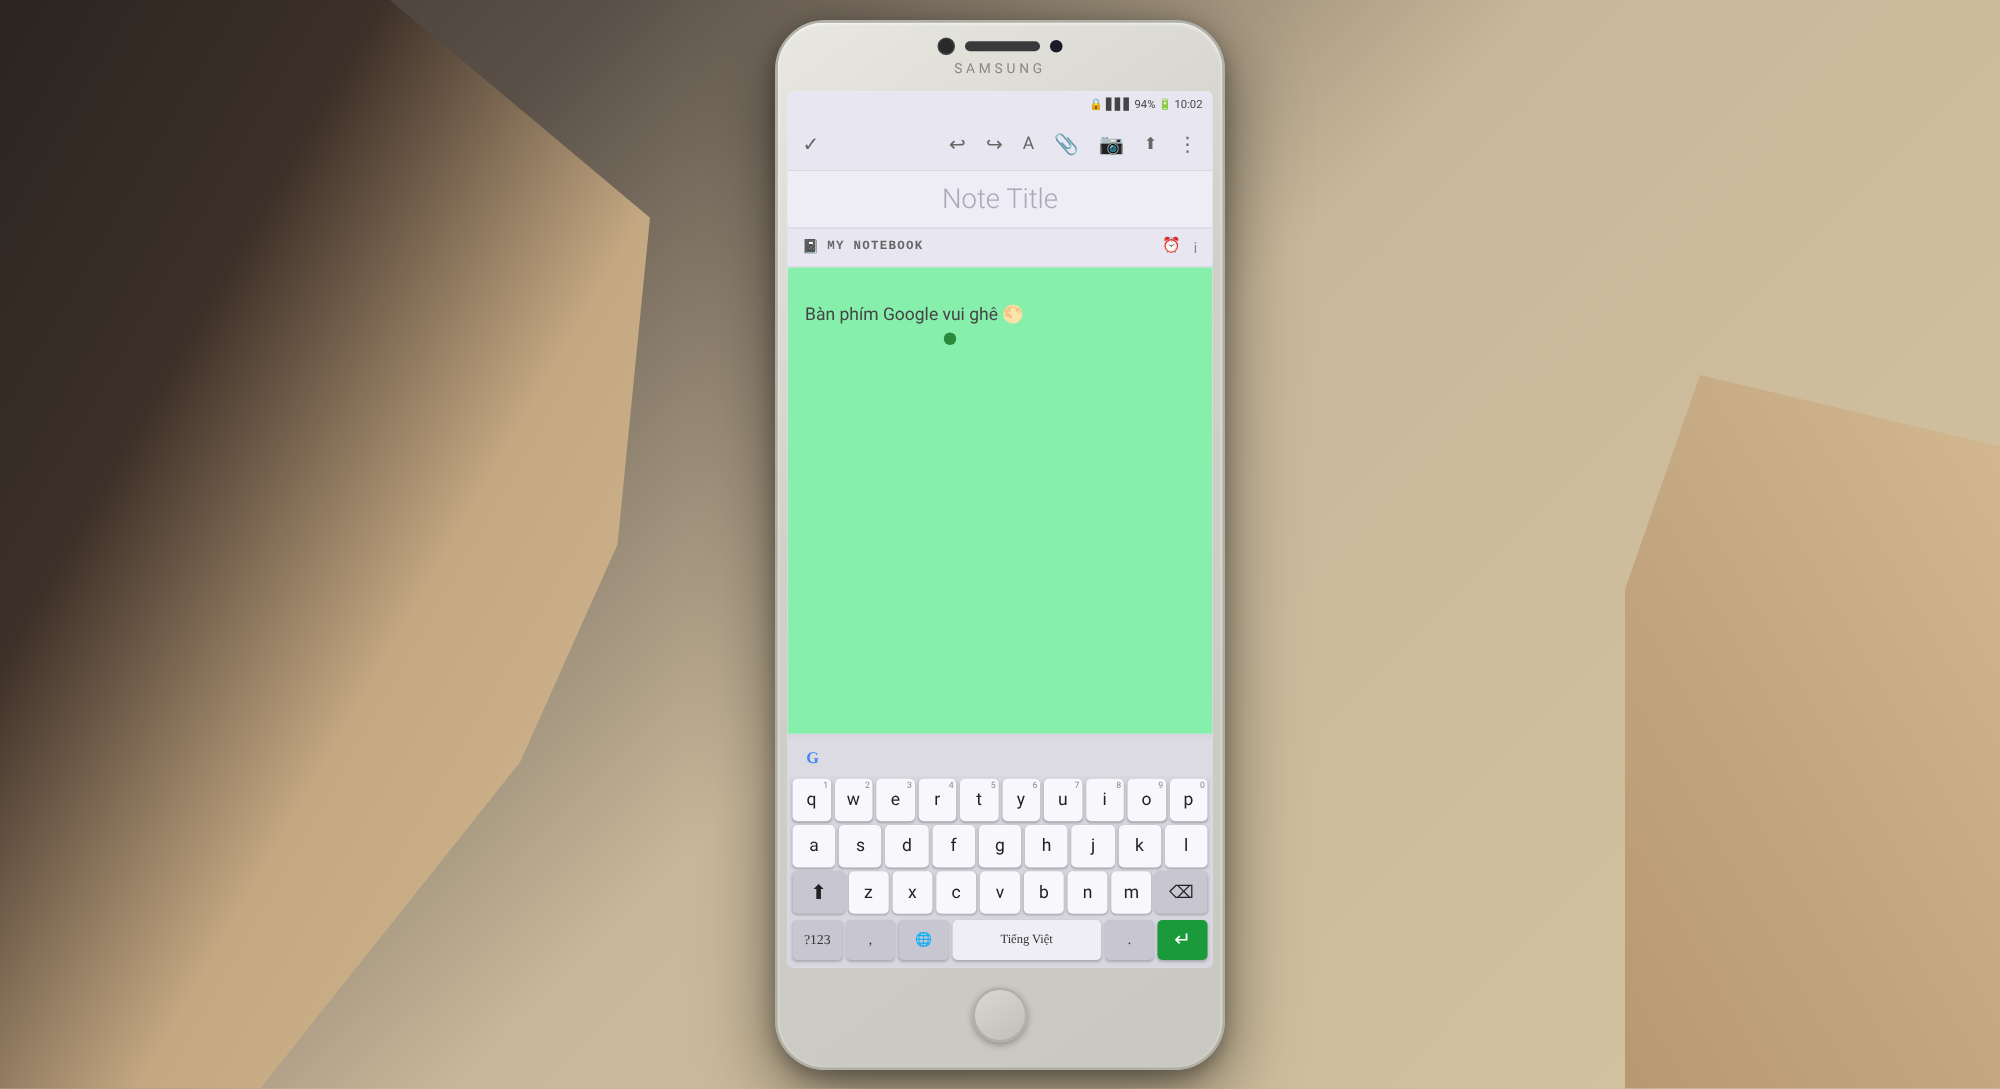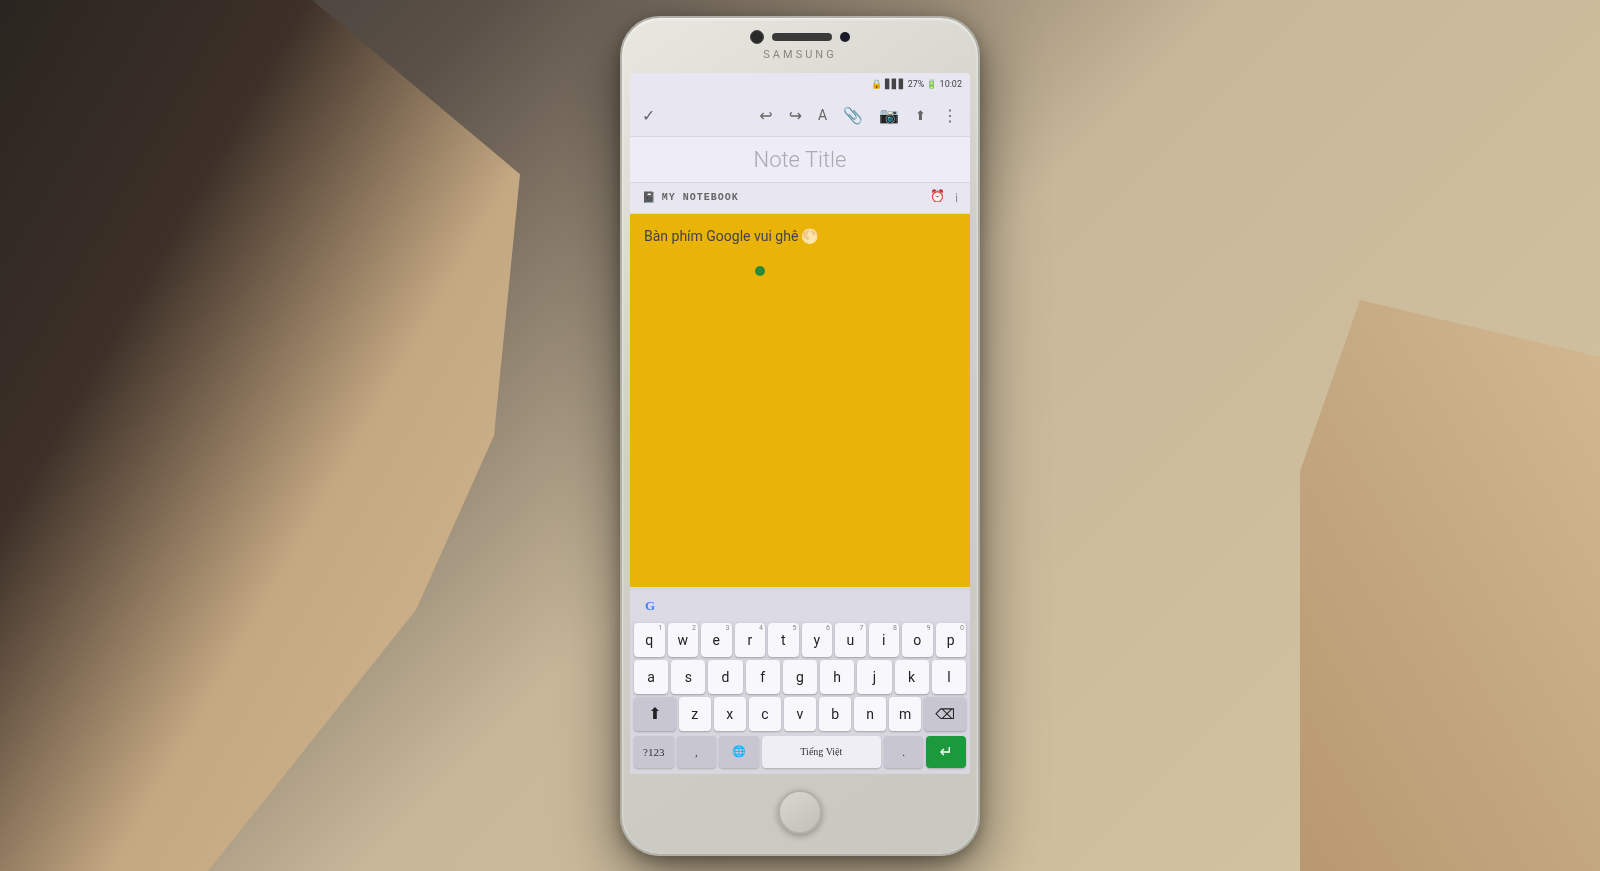--- a/index.html
+++ b/index.html
@@ -214,22 +214,22 @@
     }
 
     .nb-icon {
       font-size: 12px;
       color: #888;
     }
 
     
     .note-content {
       flex: 1;
-      background: #eab308;
-      padding: 12px 14px;
+      background: #86efac;
+      padding: 28px 14px;
       position: relative;
       overflow: hidden;
     }
 
     .note-text {
       font-size: 14px;
       color: #444;
       line-height: 1.5;
     }
 
@@ -381,21 +381,21 @@
     </div>
 
     <div class="samsung-logo">SAMSUNG</div>
 
     <div class="phone-screen">
 
       <div class="status-bar">
         <div class="status-icons">
           <span class="status-bar-text">🔒</span>
           <span class="status-bar-text">▋▋▋</span>
-          <span class="status-bar-text">27%</span>
+          <span class="status-bar-text">94%</span>
           <span class="status-bar-text">🔋</span>
           <span class="status-bar-text">10:02</span>
         </div>
       </div>
 
       <div class="app-toolbar">
         <span class="toolbar-icon">✓</span>
         <span class="toolbar-spacer"></span>
         <span class="toolbar-icon">↩</span>
         <span class="toolbar-icon">↪</span>

